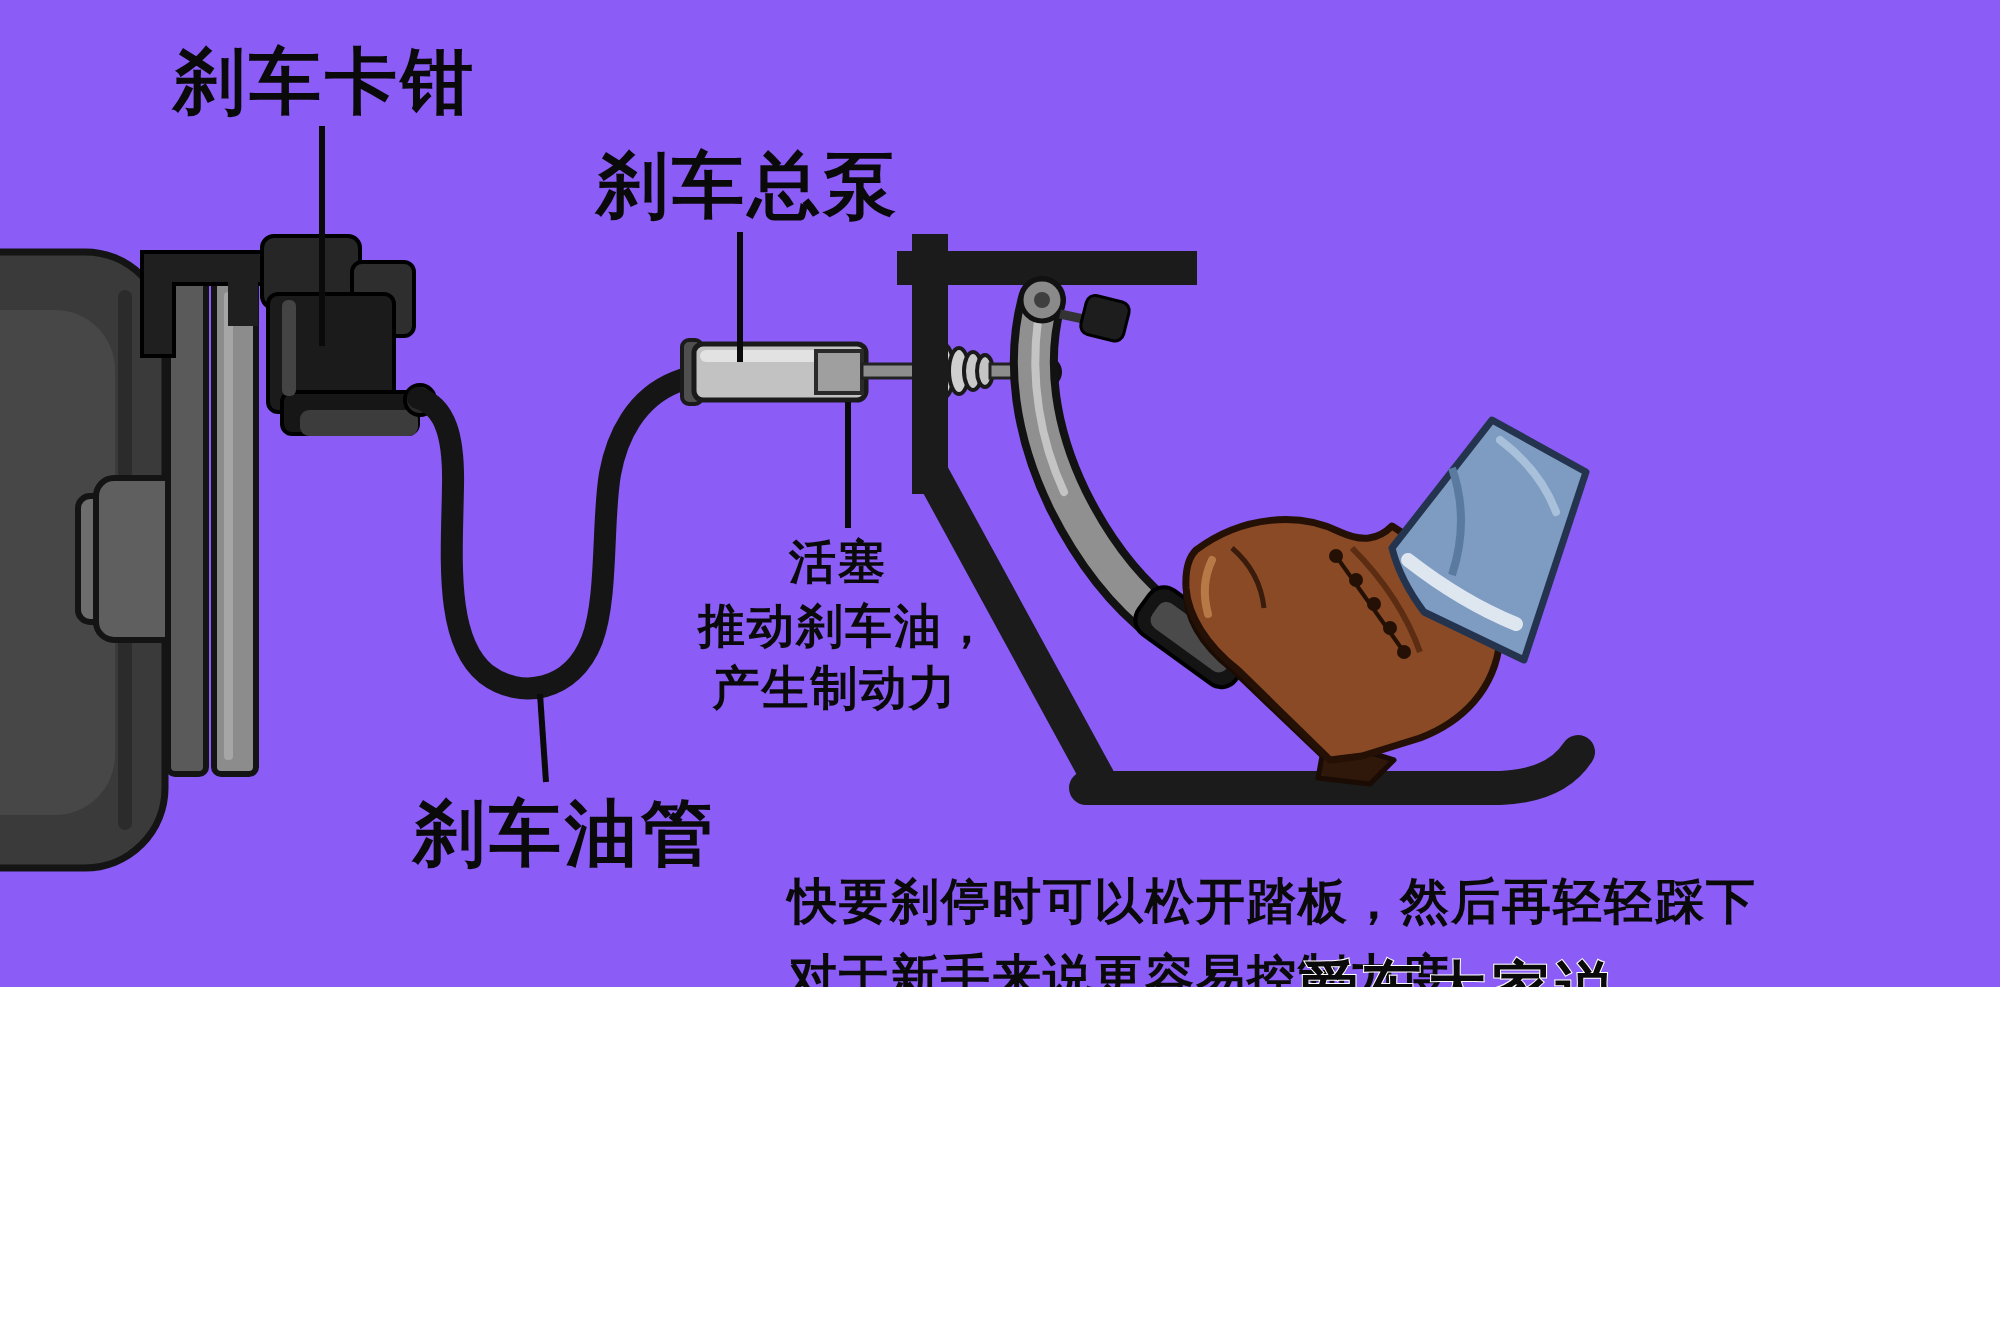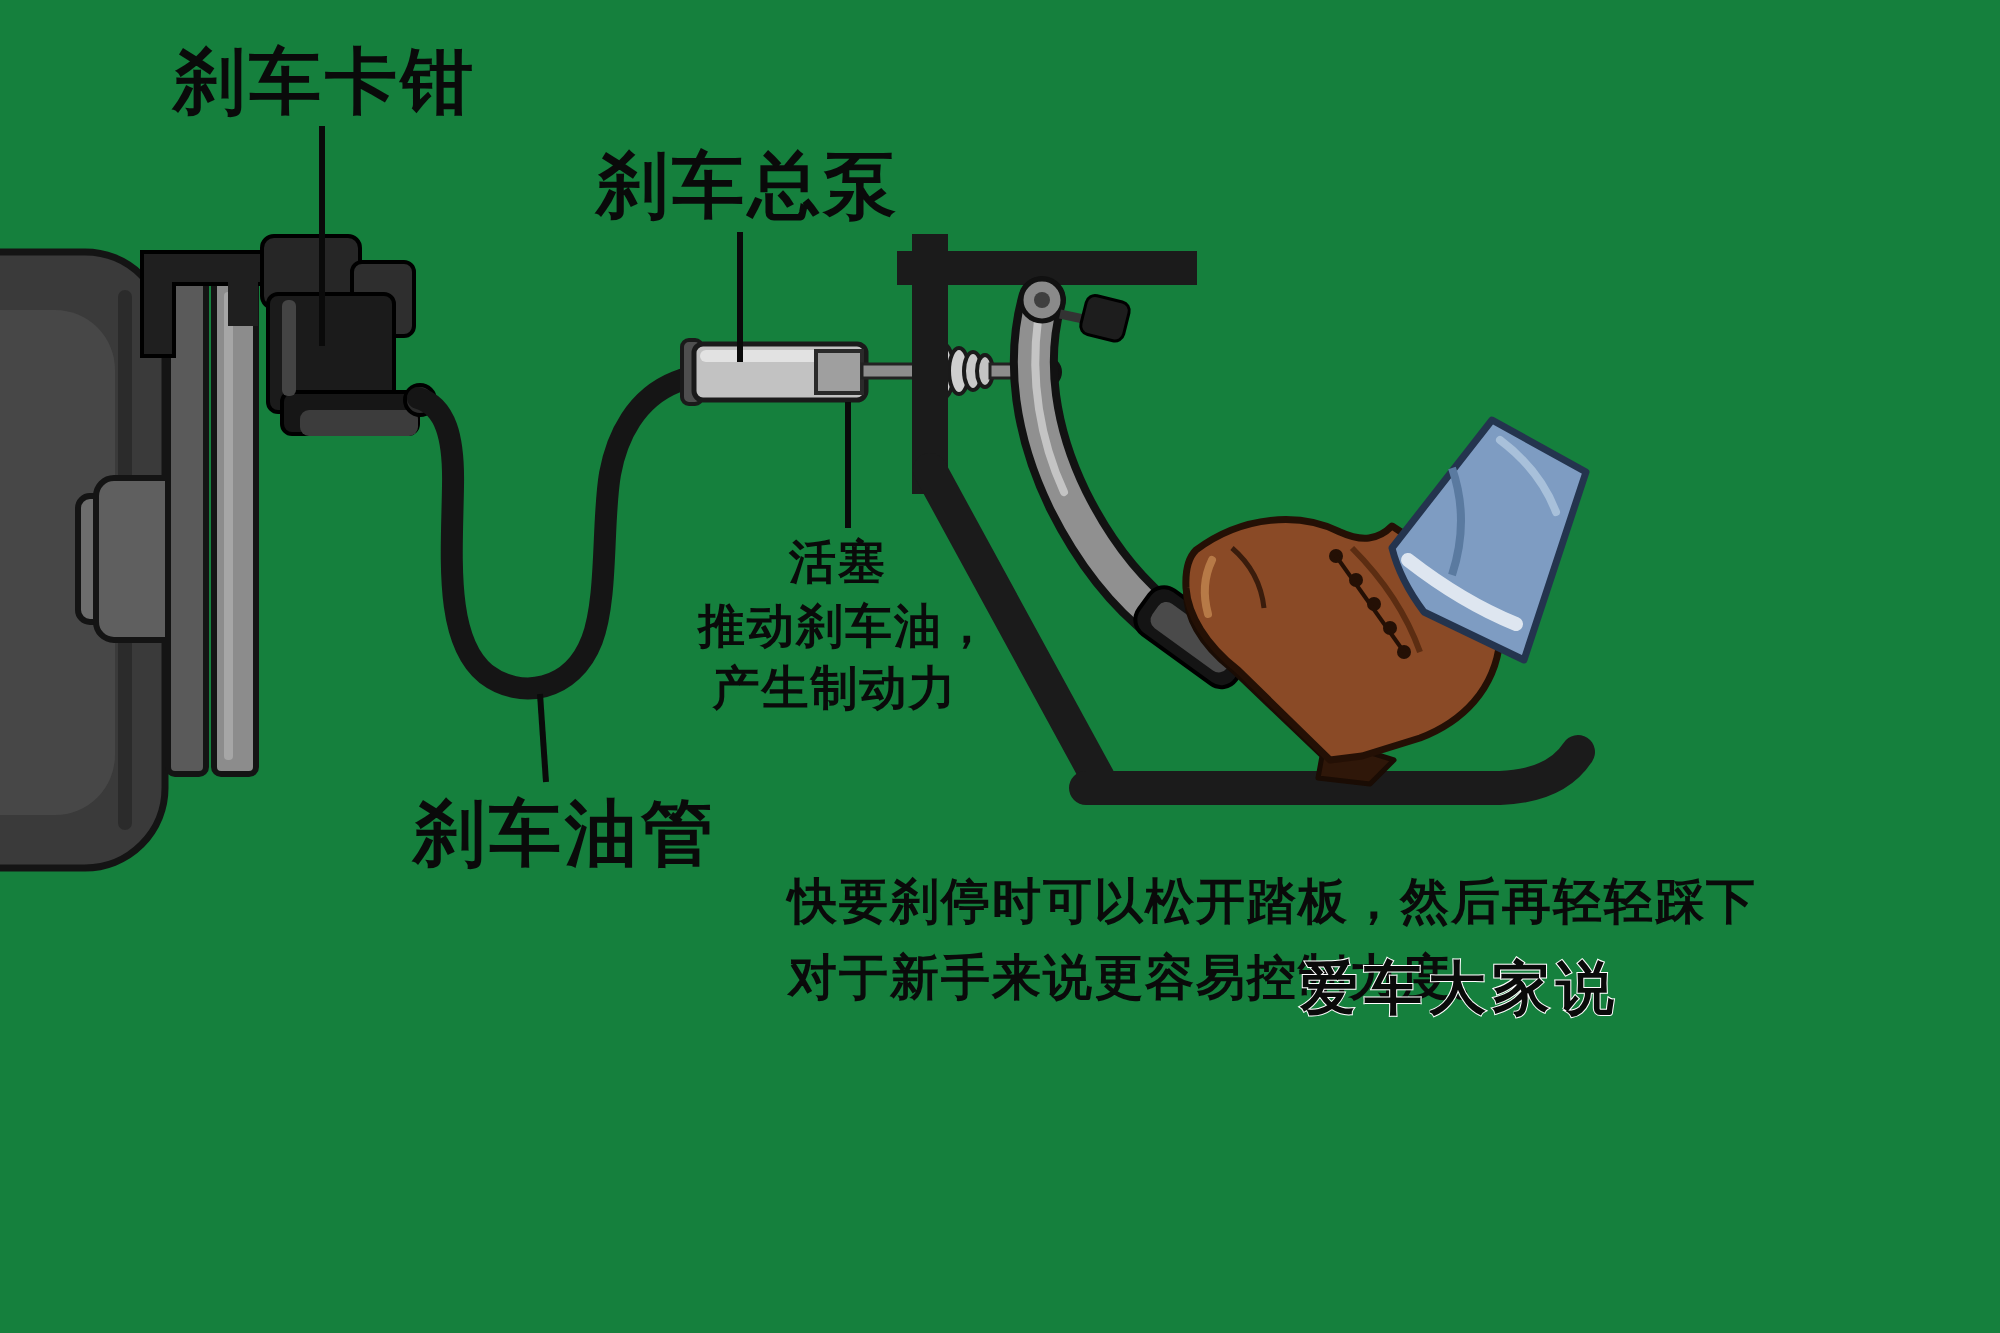--- a/index.html
+++ b/index.html
@@ -1,16 +1,16 @@
 <!DOCTYPE html>
 <html><head>
 <meta charset="utf-8">
 <style>
   html,body{margin:0;padding:0;background:#ffffff;}
-  #page{position:relative;width:2000px;height:1333px;background:#15803d;overflow:hidden;}
+  #page{position:relative;width:2000px;height:987px;background:#8b5cf6;overflow:hidden;}
   svg{display:block;}
   text{font-family:"Liberation Sans","DejaVu Sans",sans-serif;font-weight:700;fill:#0a0a0a;}
   .lbl-xl{font-size:72px;letter-spacing:4px;}
   .lbl-md{font-size:47px;letter-spacing:2px;}
   .lbl-tip{font-size:49px;letter-spacing:2px;}
   .watermark{font-size:58px;letter-spacing:6px;stroke:#ffffff;stroke-width:2px;paint-order:stroke;}
   .leader{stroke:#0a0a0a;stroke-width:6;fill:none;}
 </style>
 </head>
 <body>

